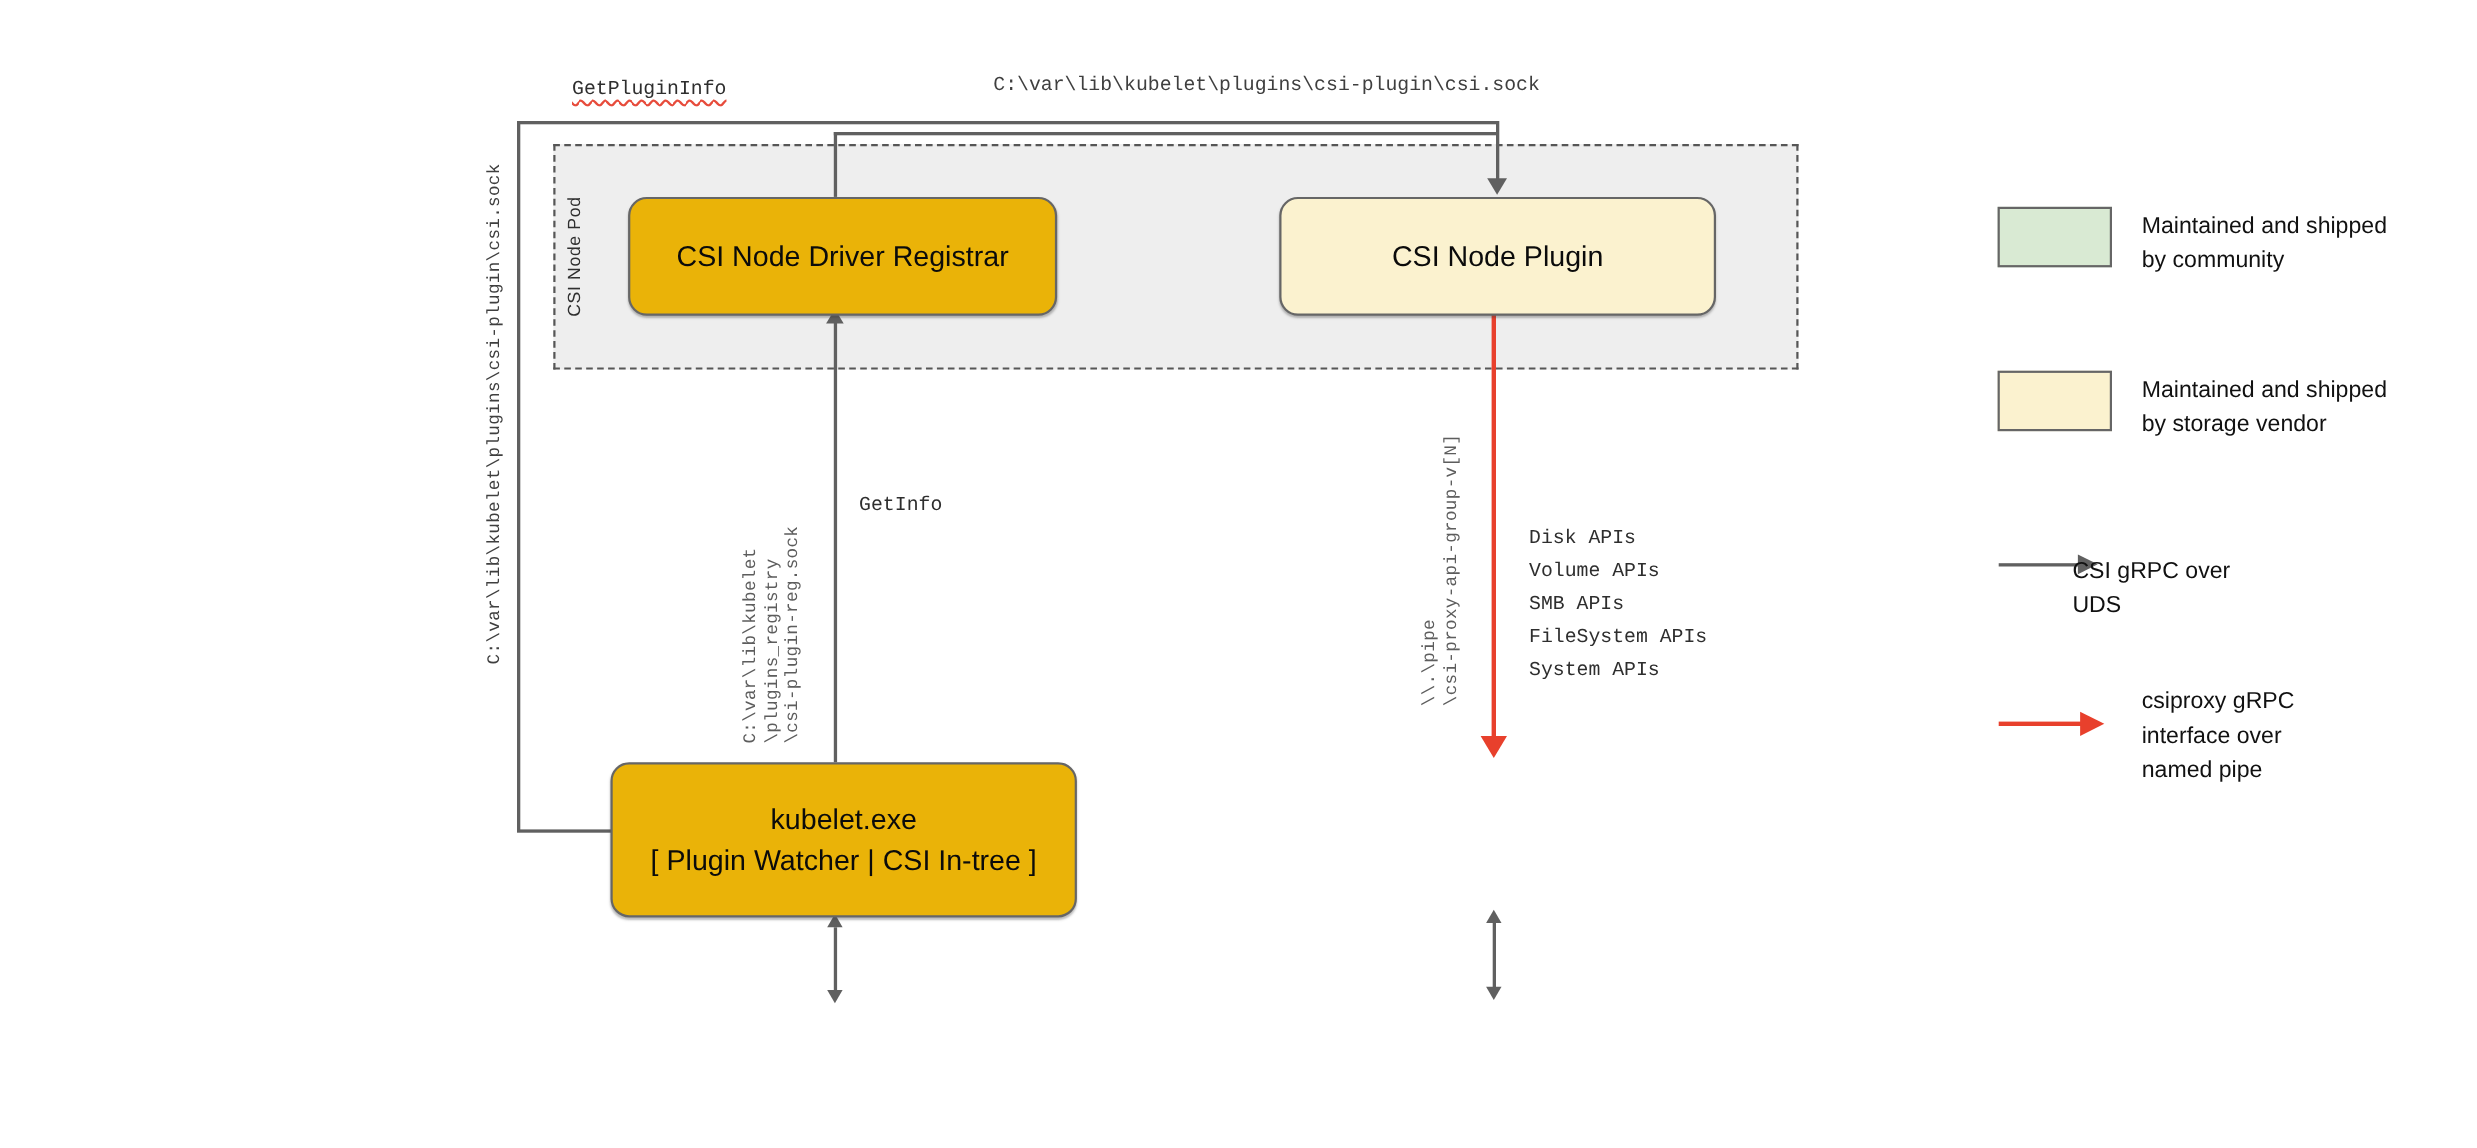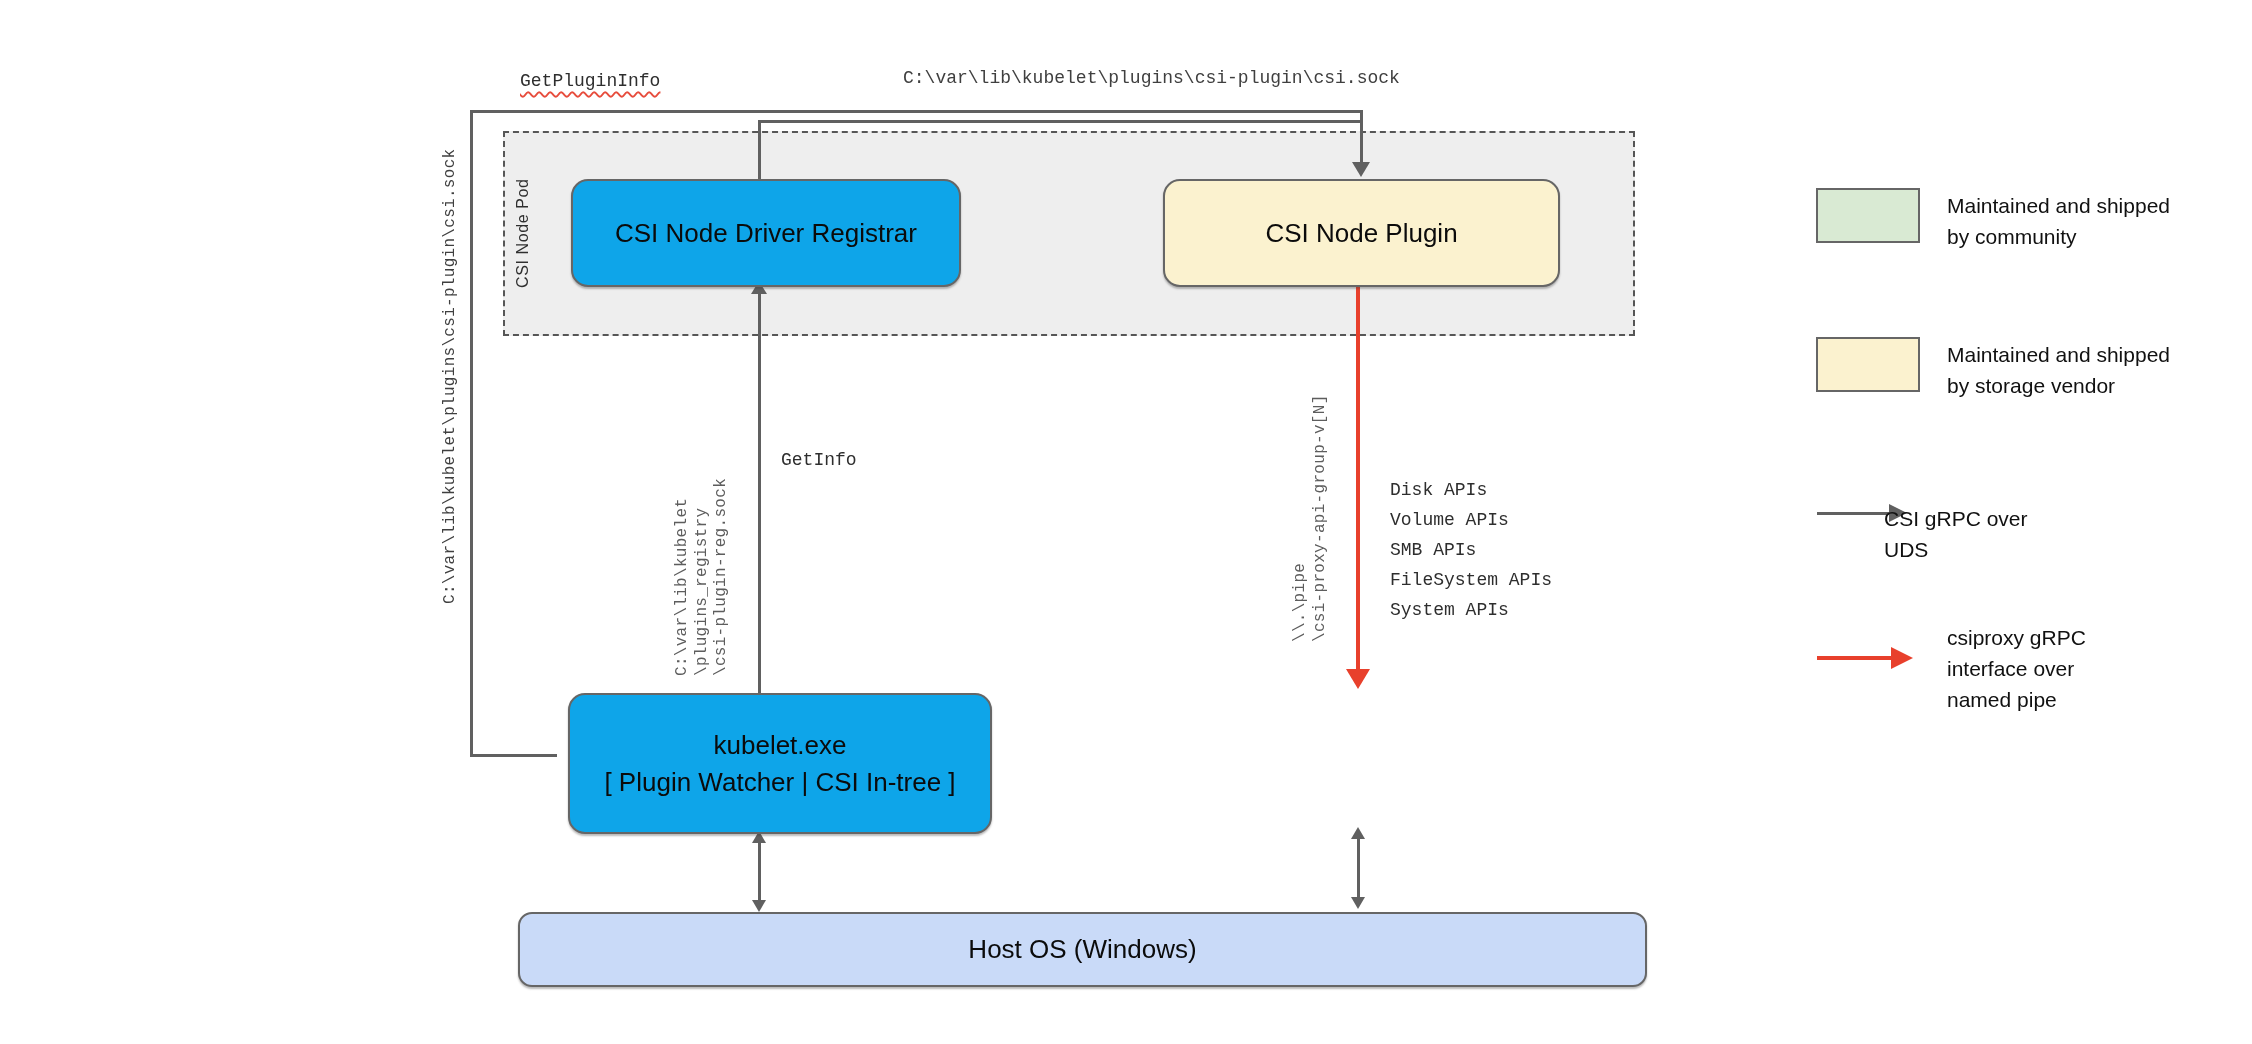--- a/index.html
+++ b/index.html
@@ -22,21 +22,21 @@
   
   .ah-down-red{border-left:12px solid transparent;border-right:12px solid transparent;border-top:20px solid #e8402c;}
   .ah-right-red{border-top:11px solid transparent;border-bottom:11px solid transparent;border-left:22px solid #e8402c;}
 
   .procbox{
     position:absolute;border:2.5px solid #666666;border-radius:17px;
     display:flex;align-items:center;justify-content:center;text-align:center;
     font-size:26px;color:#0b0b0b;line-height:37px;
     box-shadow:0 2px 2px rgba(60,60,60,.35);
   }
-  .box-green{background:#0ea5e9;text-align:center;}
+  .box-green{background:#eab308;text-align:center;}
   .box-yellow{background:#fbf2cf;}
   .box-blue{background:#c9daf8;}
   .podbox{
     position:absolute;background:#eeeeee;border:2.5px dashed #565656;
   }
   .rot{
     position:absolute;transform:rotate(-90deg);transform-origin:0 0;
     white-space:pre-line;
   }
   .pathlabel{font-size:16px;line-height:19.5px;color:#5d5d5d;letter-spacing:.3px;}
@@ -87,26 +87,23 @@
   <div class="seg" style="left:1357px;top:839px;width:2.5px;height:59px;"></div>
   <div class="ah ah-up-sm" style="left:1351px;top:827px;"></div>
   <div class="ah ah-down-sm" style="left:1351px;top:897px;"></div>
 
   <div class="procbox box-green" style="left:571px;top:179px;width:386px;height:104px;">
     <span>CSI Node Driver Registrar</span>
   </div>
   <div class="procbox box-yellow" style="left:1163px;top:179px;width:393px;height:104px;">
     <span>CSI Node Plugin</span>
   </div>
-  <div class="procbox box-green" style="left:555px;top:693px;width:420px;height:137px;margin-left:13px;">
+  <div class="procbox box-green" style="left:555px;top:693px;width:420px;height:137px;">
     <span class="pre">kubelet.exe
 [ Plugin Watcher | CSI In-tree ]</span>
-  </div>
-  <div class="procbox box-blue" style="left:518px;top:912px;width:1125px;height:71px;border-radius:14px;">
-    <span>Host OS (Windows)</span>
   </div>
 
   <div class="rot mono pathlabel pathlabel-dark" style="left:441px;top:604px;">C:\var\lib\kubelet\plugins\csi-plugin\csi.sock</div>
   <div class="rot mono pathlabel" style="left:673px;top:676px;">C:\var\lib\kubelet
 \plugins_registry
 \csi-plugin-reg.sock</div>
   <div class="rot mono pathlabel" style="left:1291px;top:642px;">\\.\pipe
 \csi-proxy-api-group-v[N]</div>
 
   <div class="abs mono mono-lg" style="left:781px;top:445px;">GetInfo</div>

